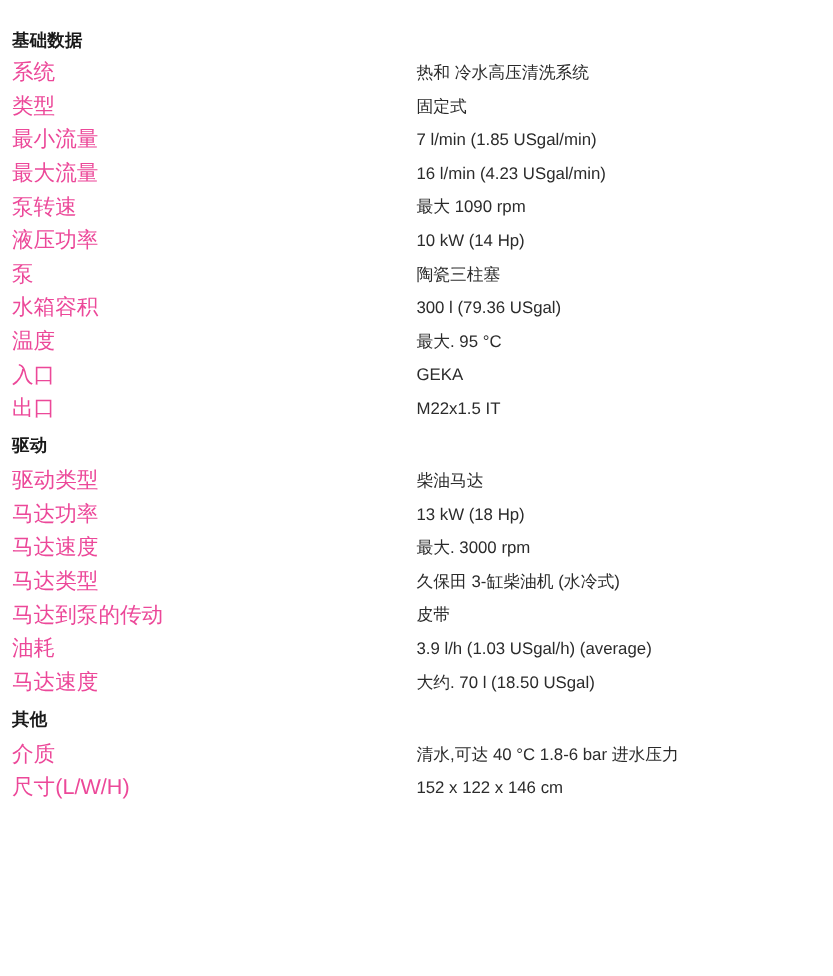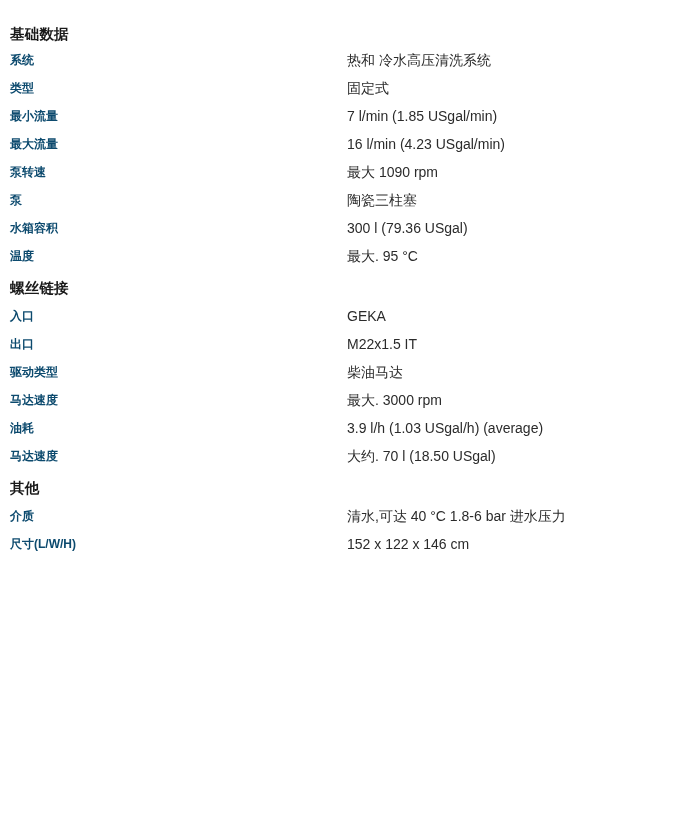--- a/index.html
+++ b/index.html
@@ -41,26 +41,25 @@
   }
   .section-title {
     font-size: 14.5px;
     font-weight: bold;
     color: #1a1a1a;
     padding-left: 47px;
     line-height: 28px;
     letter-spacing: 0.2px;
   }
   .row-label {
-    font-size: 12px;
-    color: #0c4a6e;
+    font-size: 18px;
+    color: #ec4899;
     padding-left: 57px;
     line-height: 28px;
     white-space: nowrap;
-    font-weight: bold;
   }
   .row-value {
     font-size: 14px;
     color: #2b2b2b;
     line-height: 28px;
     white-space: nowrap;
     margin-left: 24px;
   }
   .first-section .section-title {
     line-height: 24px;
@@ -89,49 +88,65 @@
         </tr>
         <tr>
           <td class="row-label col-label">最大流量</td>
           <td class="row-value col-value">16 l/min (4.23 USgal/min)</td>
         </tr>
         <tr>
           <td class="row-label col-label">泵转速</td>
           <td class="row-value col-value">最大 1090 rpm</td>
         </tr>
         <tr>
+          <td class="row-label col-label">液压功率</td>
+          <td class="row-value col-value">10 kW (14 Hp)</td>
+        </tr>
+        <tr>
           <td class="row-label col-label">泵</td>
           <td class="row-value col-value">陶瓷三柱塞</td>
         </tr>
         <tr>
           <td class="row-label col-label">水箱容积</td>
           <td class="row-value col-value">300 l (79.36 USgal)</td>
         </tr>
         <tr>
           <td class="row-label col-label">温度</td>
           <td class="row-value col-value">最大. 95 °C</td>
         </tr>
-        <tr class="section-row">
-          <td class="section-title col-label" colspan="2">螺丝链接</td>
-        </tr>
         <tr>
           <td class="row-label col-label">入口</td>
           <td class="row-value col-value">GEKA</td>
         </tr>
         <tr>
           <td class="row-label col-label">出口</td>
           <td class="row-value col-value">M22x1.5 IT</td>
         </tr>
+        <tr class="section-row">
+          <td class="section-title col-label" colspan="2">驱动</td>
+        </tr>
         <tr>
           <td class="row-label col-label">驱动类型</td>
           <td class="row-value col-value">柴油马达</td>
         </tr>
         <tr>
+          <td class="row-label col-label">马达功率</td>
+          <td class="row-value col-value">13 kW (18 Hp)</td>
+        </tr>
+        <tr>
           <td class="row-label col-label">马达速度</td>
           <td class="row-value col-value">最大. 3000 rpm</td>
+        </tr>
+        <tr>
+          <td class="row-label col-label">马达类型</td>
+          <td class="row-value col-value">久保田 3-缸柴油机 (水冷式)</td>
+        </tr>
+        <tr>
+          <td class="row-label col-label">马达到泵的传动</td>
+          <td class="row-value col-value">皮带</td>
         </tr>
         <tr>
           <td class="row-label col-label">油耗</td>
           <td class="row-value col-value">3.9 l/h (1.03 USgal/h) (average)</td>
         </tr>
         <tr>
           <td class="row-label col-label">马达速度</td>
           <td class="row-value col-value">大约. 70 l (18.50 USgal)</td>
         </tr>
         <tr class="section-row">

